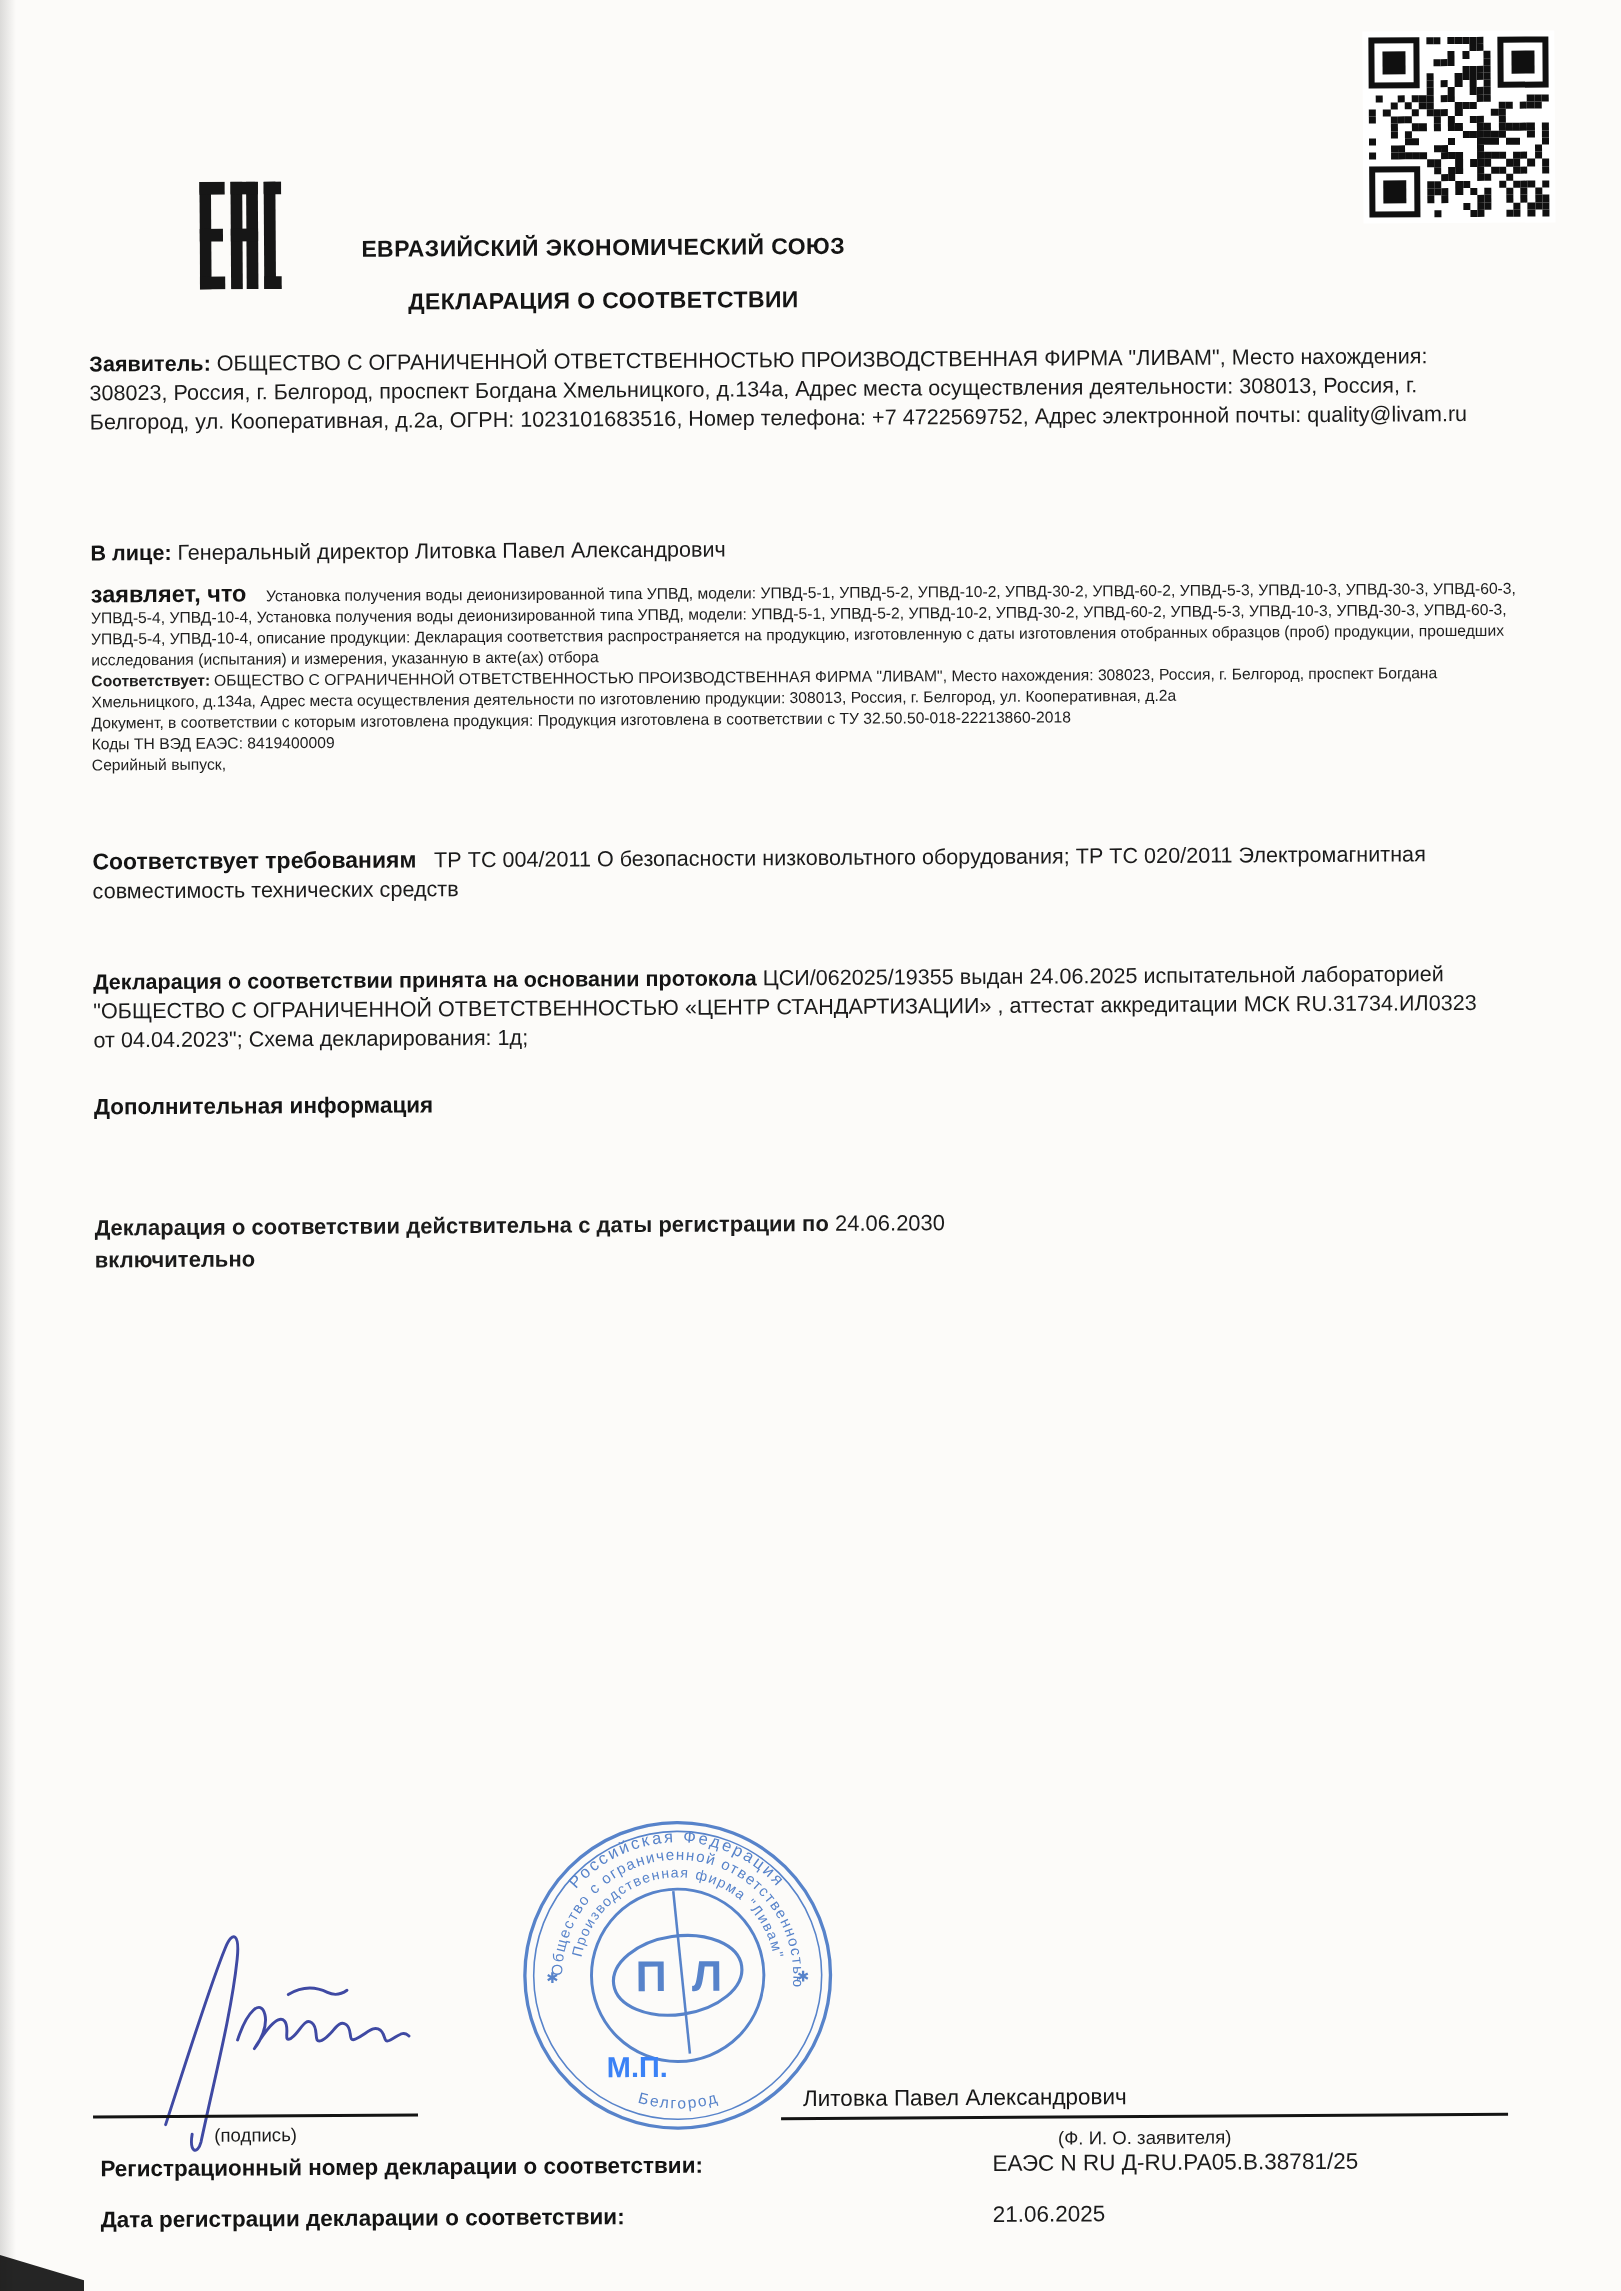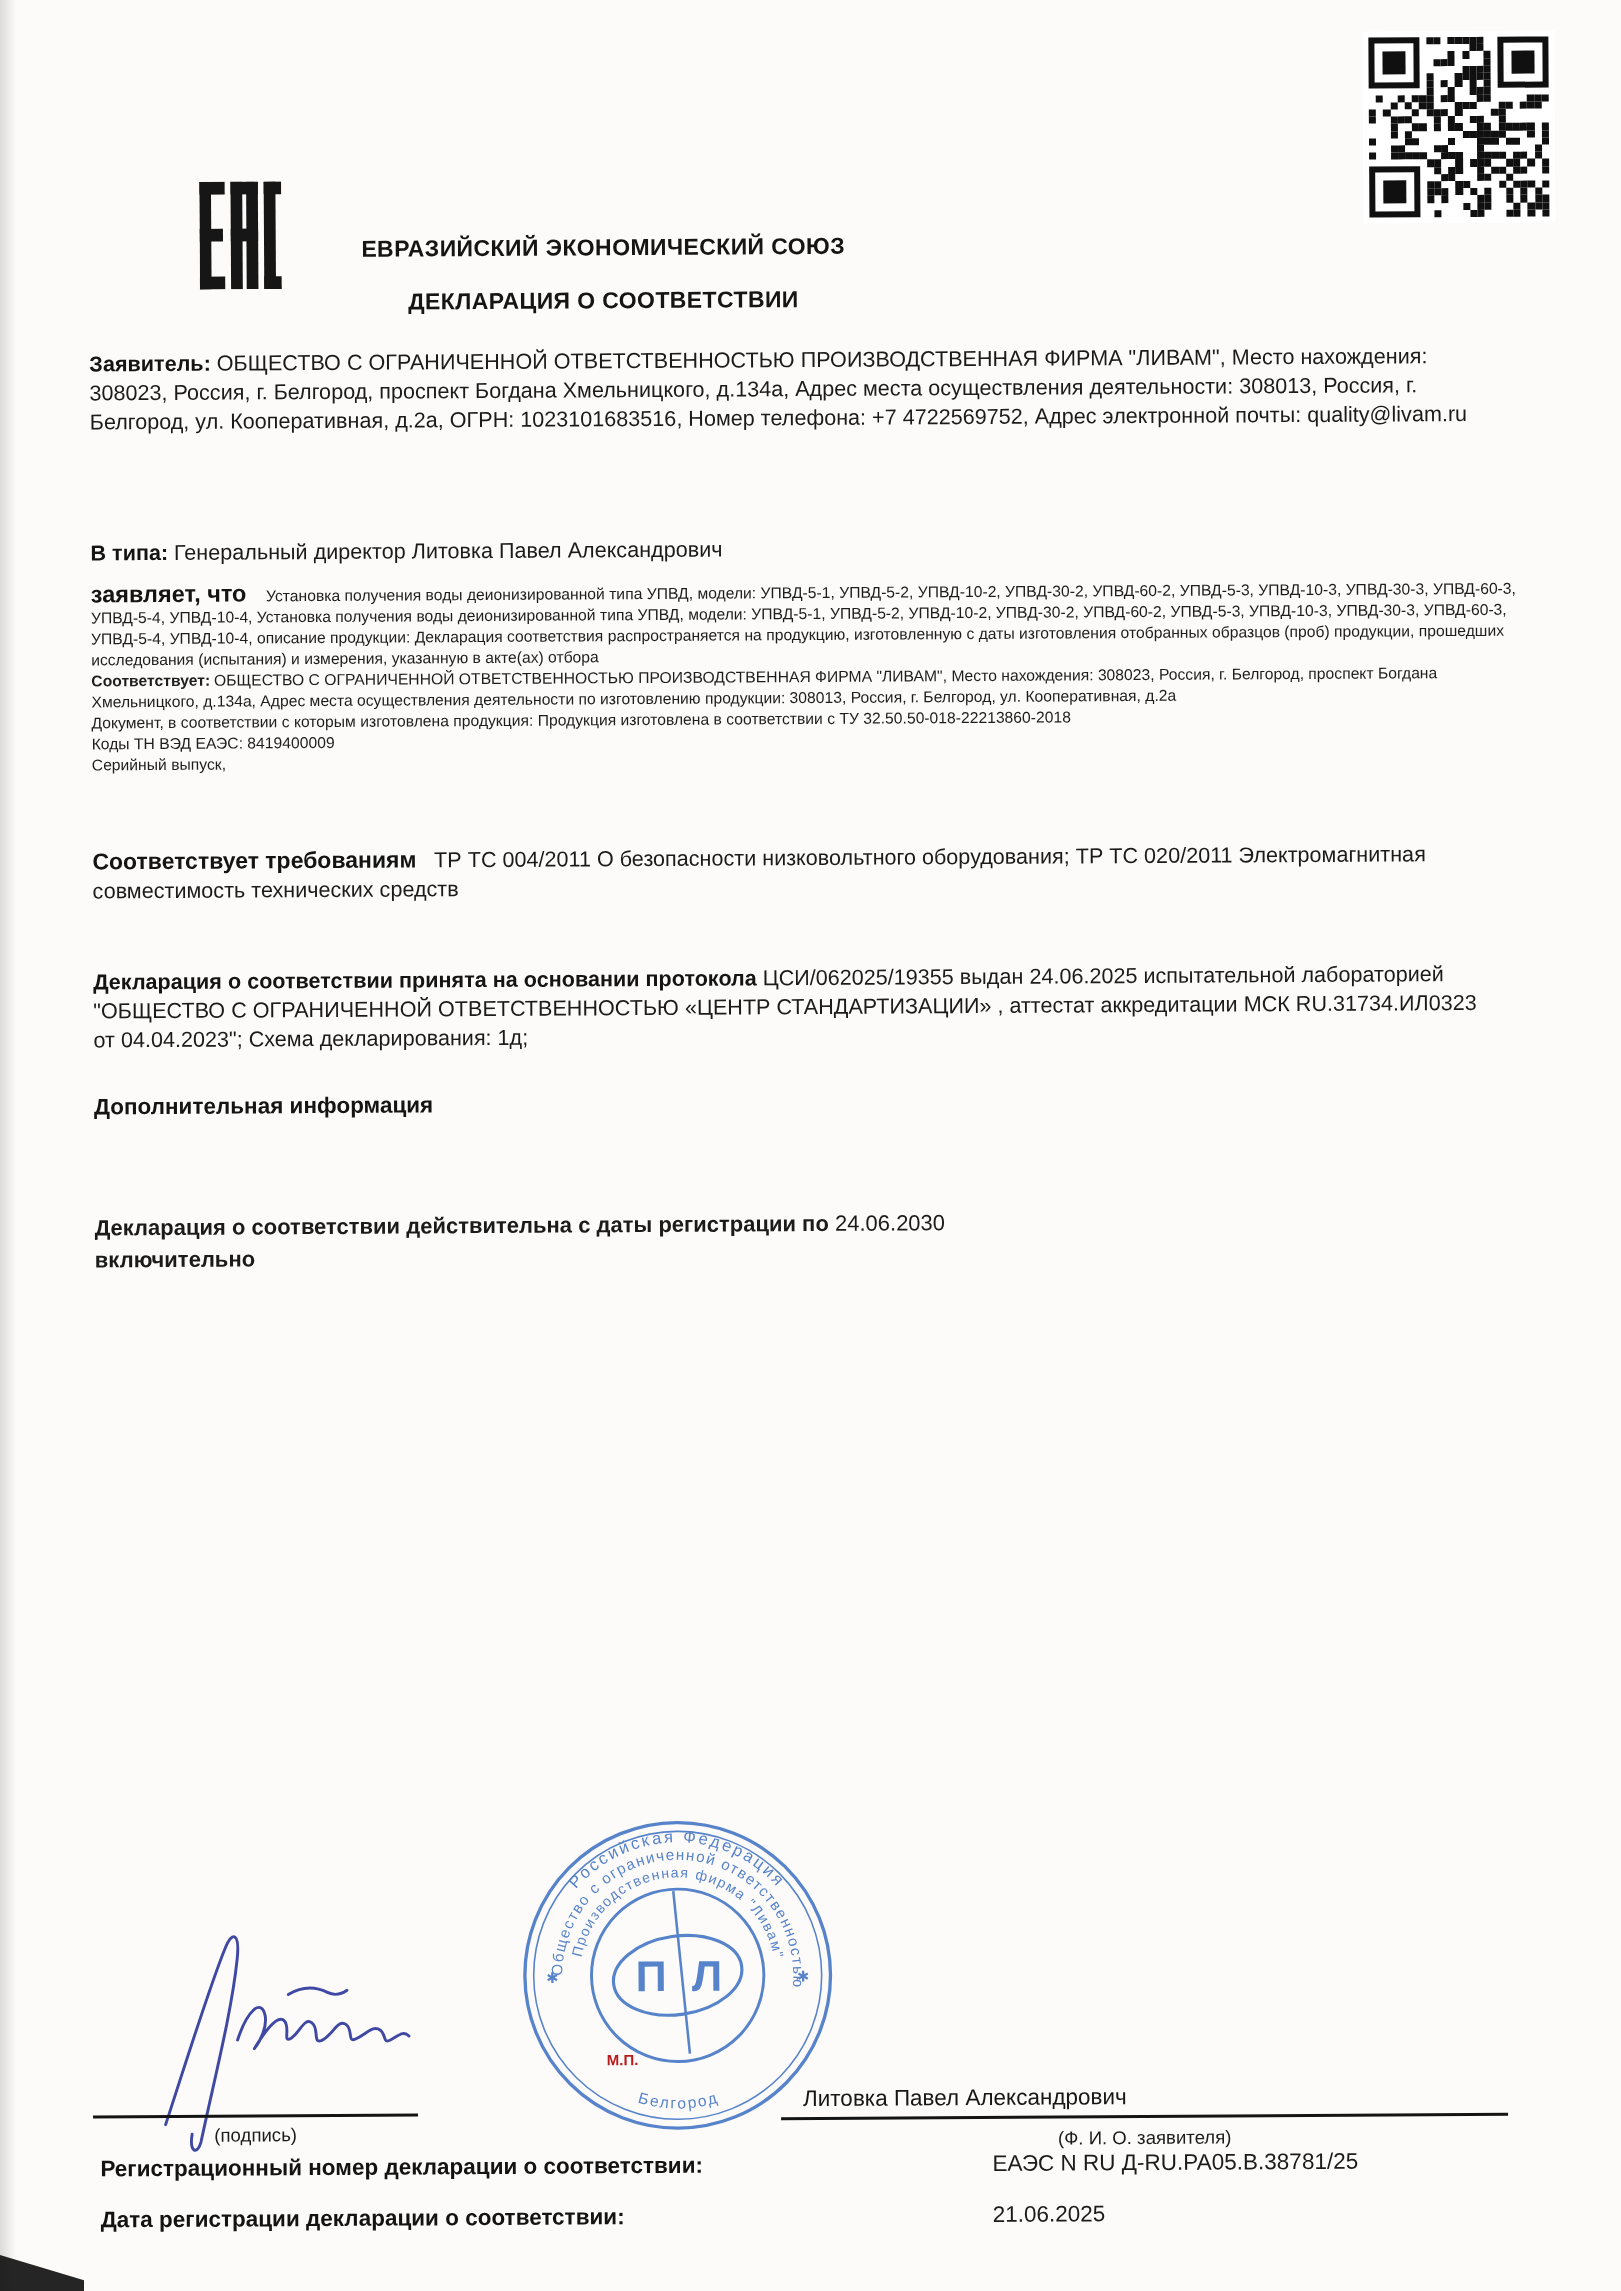--- a/index.html
+++ b/index.html
@@ -40,21 +40,21 @@
   .small-block .declare-lbl{font-size:23.5px;font-weight:bold;margin-right:19.6px;color:#141414;}
   .small-block b{margin-right:3.9px;}
   .h-bold{font-size:22.5px;font-weight:bold;color:#141414;}
   .comp .lbl{font-size:23px;margin-right:17.6px;}
   .validity p{font-size:22px;line-height:32px;}
   .validity .vb{font-weight:bold;}
 
   
   .rule{position:absolute;height:2.9px;background:#141414;}
   .caption{font-size:18.6px;color:#1b1b1b;text-align:center;}
-  .mp{font-size:15px;font-weight:bold;color:#b91c1c;}
+  .mp{font-size:29px;font-weight:bold;color:#3b82f6;}
   .fio-name{font-size:22.5px;color:#161616;}
 
   
   .reg-label{font-size:22.5px;font-weight:bold;color:#131313;}
   .reg-value{font-size:22.5px;color:#1b1b1b;}
 
   .stamp-svg{opacity:.88;}
   .sig-svg{opacity:.95;}
 </style>
 </head>
@@ -288,21 +288,21 @@
       <div class="qr-f bl"></div>
     </div>
 
     <div class="abs titles">
       <div class="title-line">ЕВРАЗИЙСКИЙ ЭКОНОМИЧЕСКИЙ СОЮЗ</div>
       <div class="title-line">ДЕКЛАРАЦИЯ О СООТВЕТСТВИИ</div>
     </div>
 
     <p class="abs body-xl" style="left:93px;top:345px;width:1404px;"><b class="lbl">Заявитель:</b><span>ОБЩЕСТВО С ОГРАНИЧЕННОЙ ОТВЕТСТВЕННОСТЬЮ ПРОИЗВОДСТВЕННАЯ ФИРМА "ЛИВАМ", Место нахождения: 308023, Россия, г. Белгород, проспект Богдана Хмельницкого, д.134а, Адрес места осуществления деятельности: 308013, Россия, г. Белгород, ул. Кооперативная, д.2а, ОГРН: 1023101683516, Номер телефона: +7 4722569752, Адрес электронной почты: quality@livam.ru</span></p>
 
-    <p class="abs body-xl" style="left:93px;top:534px;width:1404px;"><b class="lbl">В типа:</b><span>Генеральный директор Литовка Павел Александрович</span></p>
+    <p class="abs body-xl" style="left:93px;top:534px;width:1404px;"><b class="lbl">В лице:</b><span>Генеральный директор Литовка Павел Александрович</span></p>
 
     <div class="abs small-block" style="left:93px;top:580px;">
       <p><span class="declare-lbl">заявляет, что</span><span>Установка получения воды деионизированной типа УПВД, модели: УПВД-5-1, УПВД-5-2, УПВД-10-2, УПВД-30-2, УПВД-60-2, УПВД-5-3, УПВД-10-3, УПВД-30-3, УПВД-60-3, УПВД-5-4, УПВД-10-4, Установка получения воды деионизированной типа УПВД, модели: УПВД-5-1, УПВД-5-2, УПВД-10-2, УПВД-30-2, УПВД-60-2, УПВД-5-3, УПВД-10-3, УПВД-30-3, УПВД-60-3, УПВД-5-4, УПВД-10-4, описание продукции: Декларация соответствия распространяется на продукцию, изготовленную с даты изготовления отобранных образцов (проб) продукции, прошедших исследования (испытания) и измерения, указанную в акте(ах) отбора</span></p>
       <p><b>Соответствует:</b><span>ОБЩЕСТВО С ОГРАНИЧЕННОЙ ОТВЕТСТВЕННОСТЬЮ ПРОИЗВОДСТВЕННАЯ ФИРМА "ЛИВАМ", Место нахождения: 308023, Россия, г. Белгород, проспект Богдана Хмельницкого, д.134а, Адрес места осуществления деятельности по изготовлению продукции: 308013, Россия, г. Белгород, ул. Кооперативная, д.2а</span></p>
       <p>Документ, в соответствии с которым изготовлена продукция: Продукция изготовлена в соответствии с ТУ 32.50.50-018-22213860-2018</p>
       <p>Коды ТН ВЭД ЕАЭС: 8419400009</p>
       <p>Серийный выпуск,</p>
     </div>
 
     <p class="abs body-xl comp" style="left:93px;top:843px;width:1411px;"><b class="lbl">Соответствует требованиям</b><span>ТР ТС 004/2011 О безопасности низковольтного оборудования; ТР ТС 020/2011 Электромагнитная совместимость технических средств</span></p>

